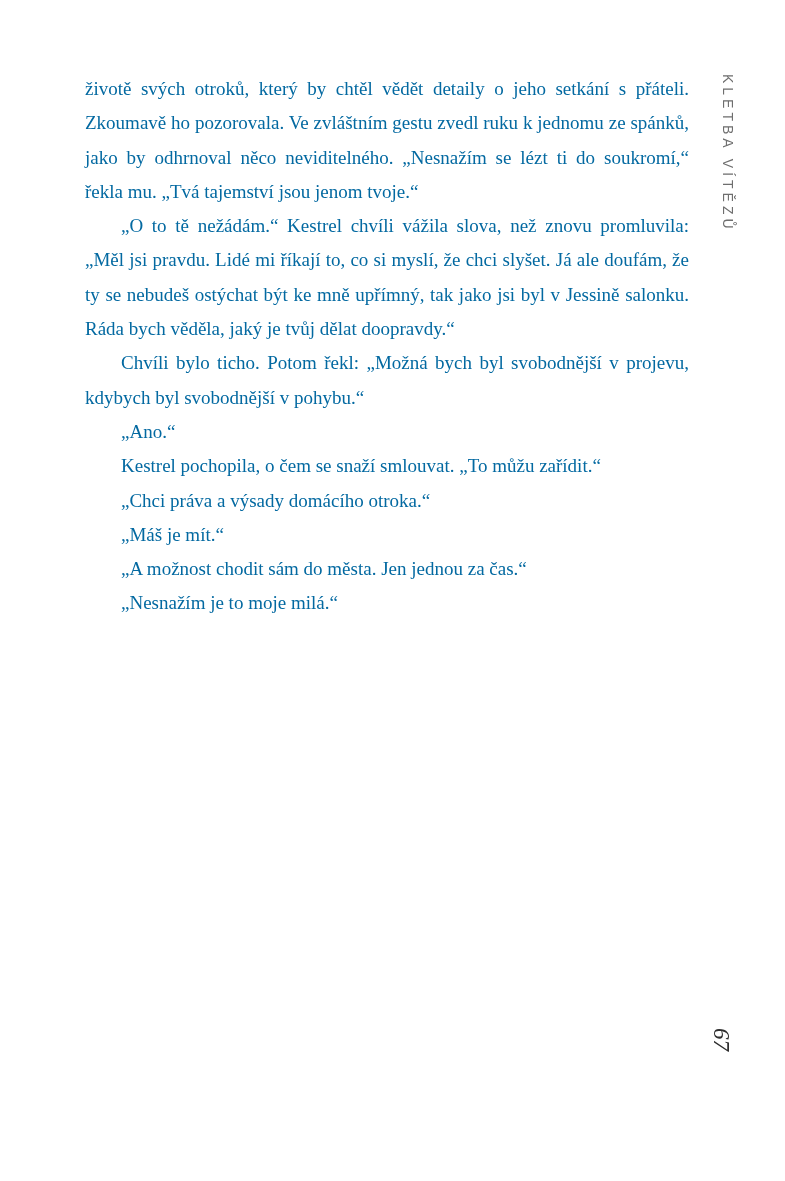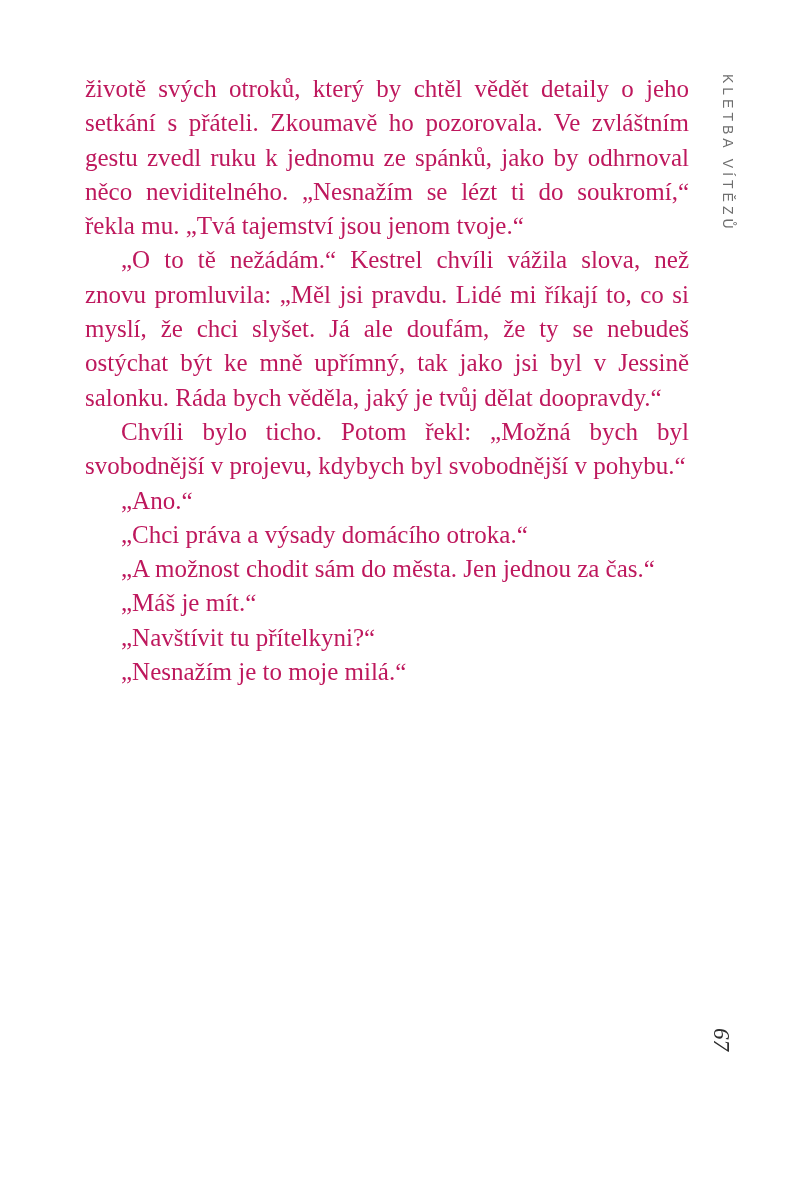--- a/index.html
+++ b/index.html
@@ -18,24 +18,24 @@
   .book-page {
     position: absolute;
     inset: 0;
     background: #ffffff;
   }
   .text-block {
     position: absolute;
     left: 85px;
     top: 72px;
     width: 604px;
-    font-size: 25px;
+    font-size: 19px;
     line-height: 34.3px;
     text-align: justify;
-    color: #be185d;
+    color: #0369a1;
   }
   .para {
     margin: 0;
     padding: 0;
   }
   .para.indent {
     text-indent: 36px;
   }
   .vertical-header {
     position: absolute;
@@ -63,21 +63,21 @@
 </style>
 </head>
 <body>
 
 <div class="book-page">
   <div class="text-block">
       <p class="para">životě svých otroků, který by chtěl vědět detaily o jeho setkání s přáteli. Zkoumavě ho pozorovala. Ve zvláštním gestu zvedl ruku k jednomu ze spánků, jako by odhrnoval něco neviditelného. „Nesnažím se lézt ti do soukromí,“ řekla mu. „Tvá tajemství jsou jenom tvoje.“</p>
       <p class="para indent">„O to tě nežádám.“ Kestrel chvíli vážila slova, než znovu promluvila: „Měl jsi pravdu. Lidé mi říkají to, co si myslí, že chci slyšet. Já ale doufám, že ty se nebudeš ostýchat být ke mně upřímný, tak jako jsi byl v Jessině salonku. Ráda bych věděla, jaký je tvůj dělat doopravdy.“</p>
       <p class="para indent">Chvíli bylo ticho. Potom řekl: „Možná bych byl svobodnější v projevu, kdybych byl svobodnější v pohybu.“</p>
       <p class="para indent">„Ano.“</p>
+      <p class="para indent">Kestrel pochopila, o čem se snaží smlouvat. „To můžu zařídit.“</p>
       <p class="para indent">„Chci práva a výsady domácího otroka.“</p>
+      <p class="para indent">„Máš je mít.“</p>
       <p class="para indent">„A možnost chodit sám do města. Jen jednou za čas.“</p>
-      <p class="para indent">„Máš je mít.“</p>
-      <p class="para indent">„Navštívit tu přítelkyni?“</p>
       <p class="para indent">„Nesnažím je to moje milá.“</p>
     </div>
   <div class="vertical-header">KLETBA VÍTĚZŮ</div>
   <div class="page-number">67</div>
 </div>
 
 </body></html>

